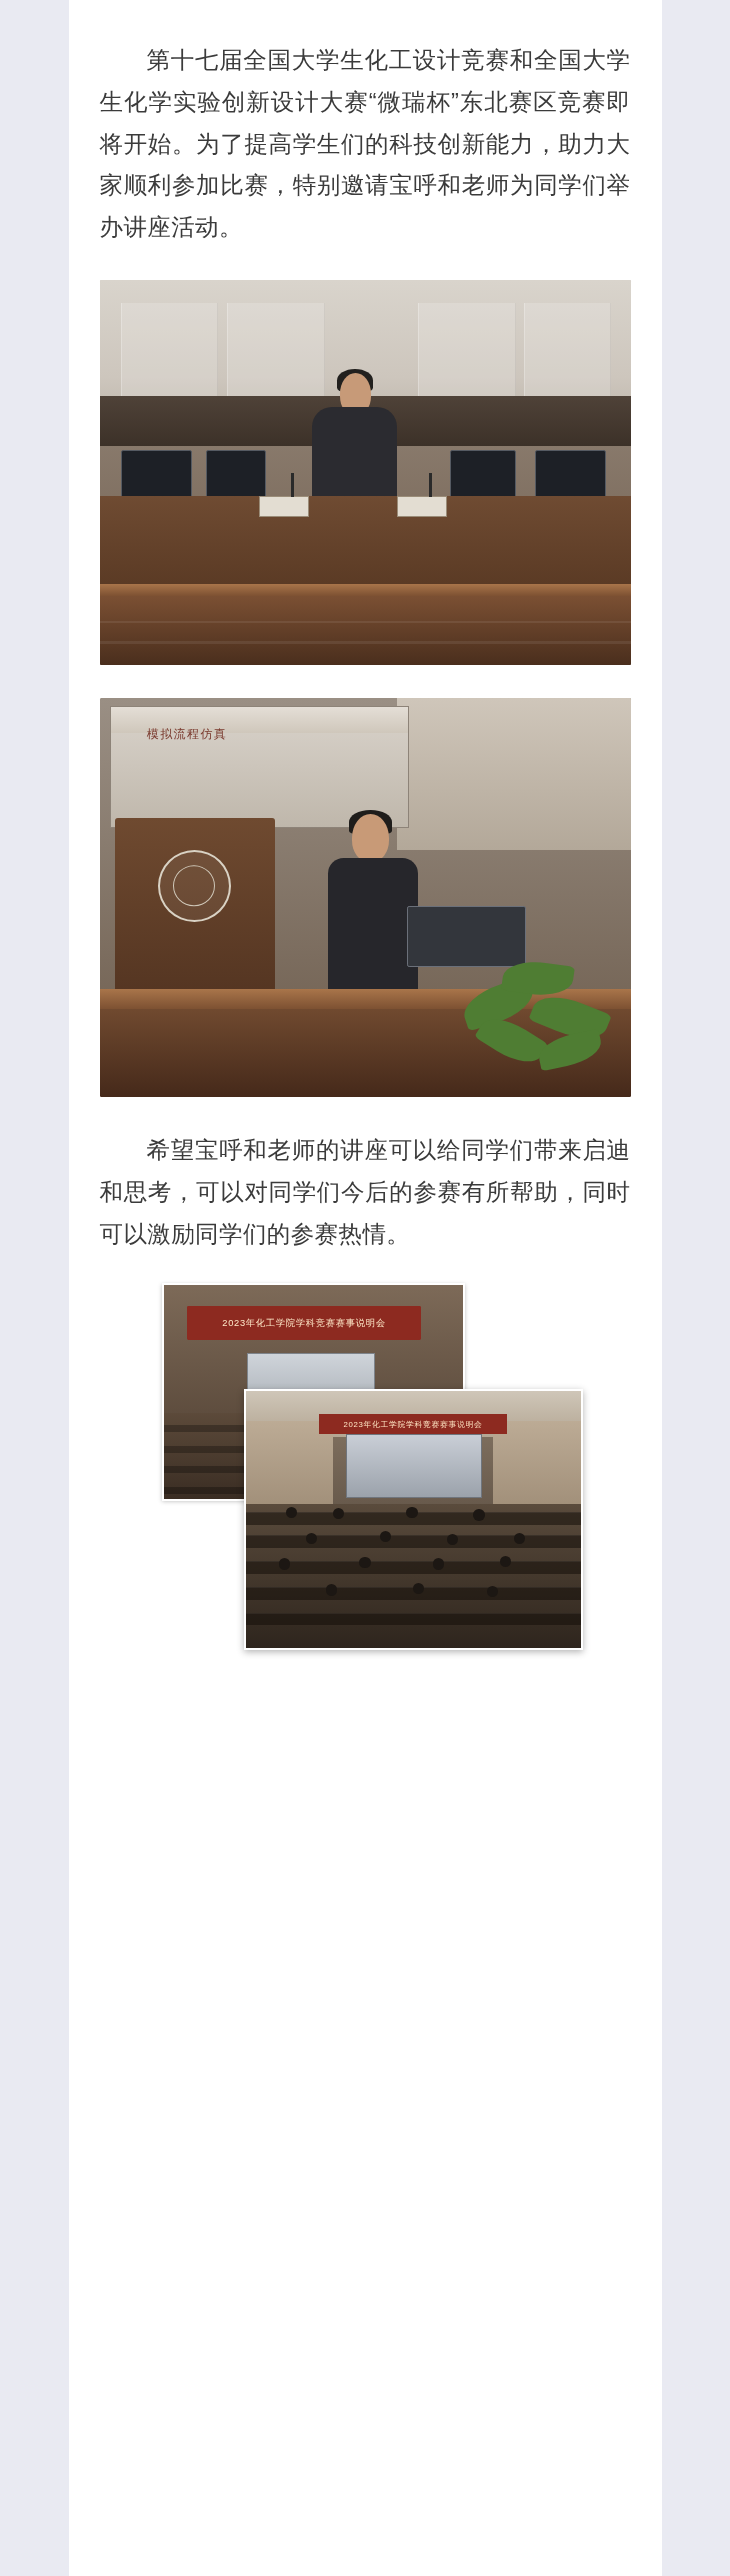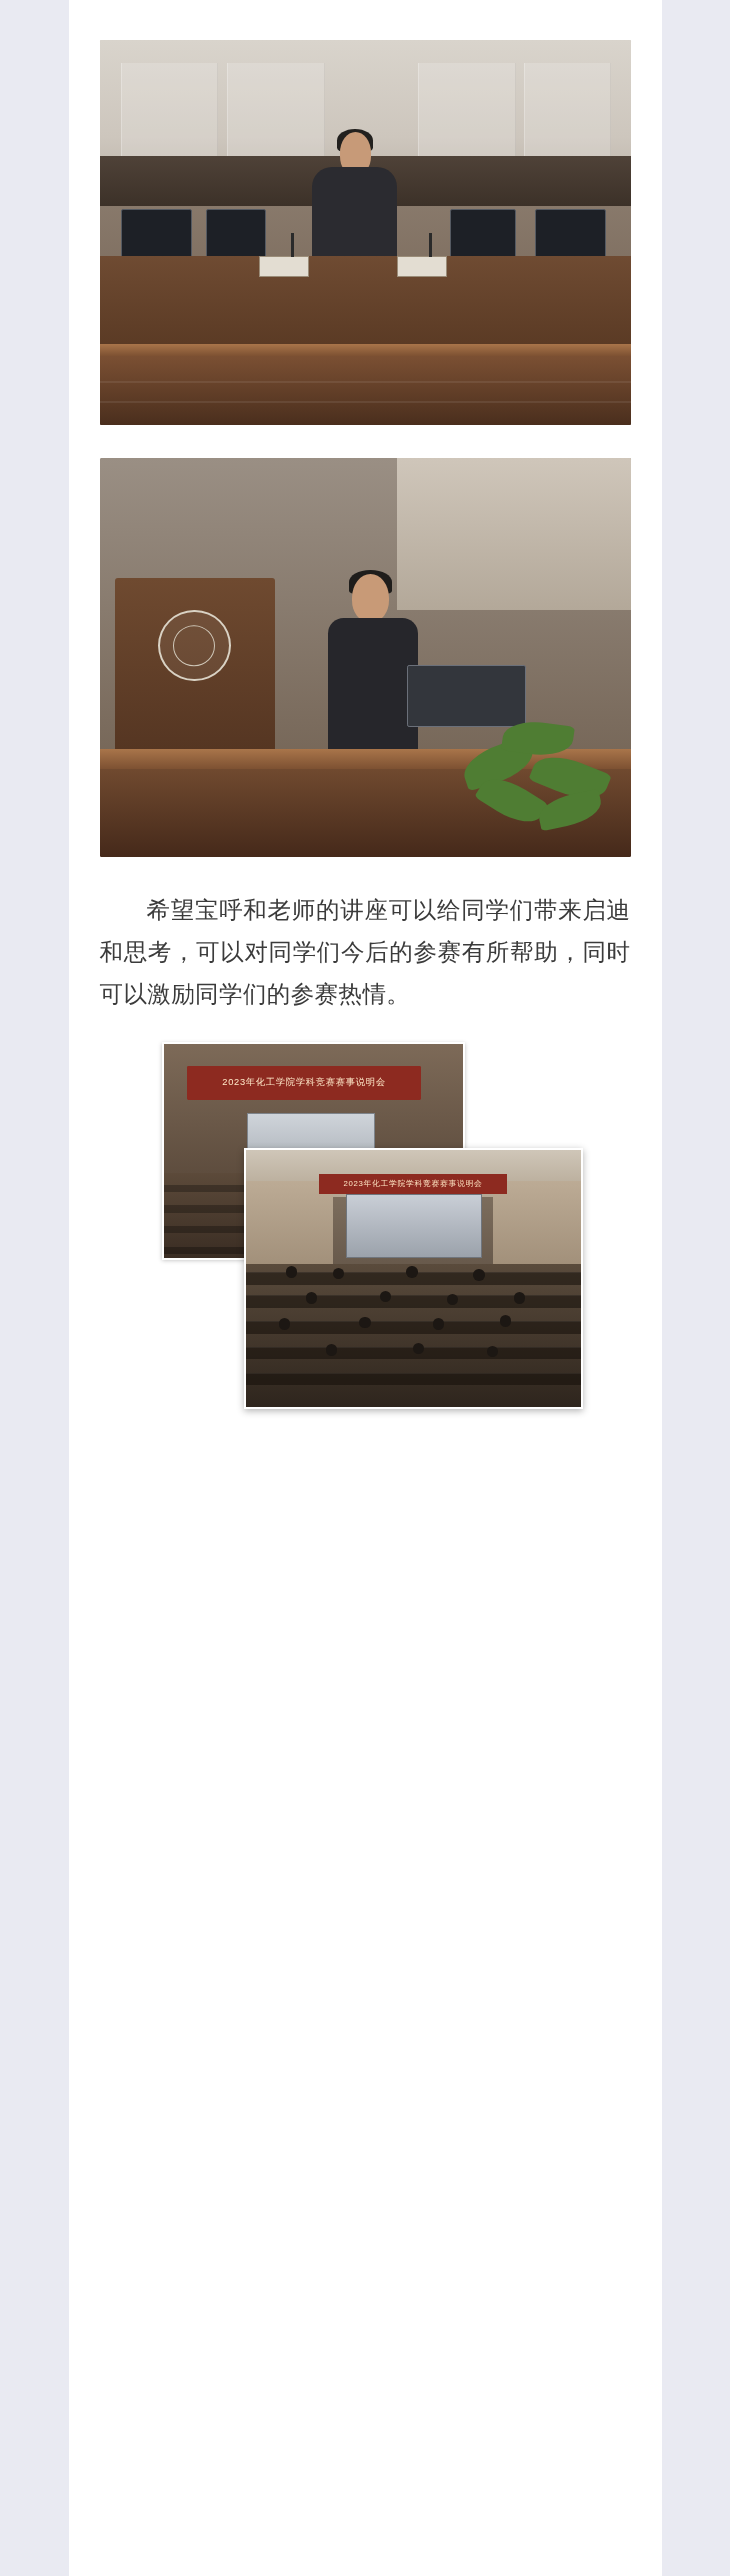--- a/index.html
+++ b/index.html
@@ -293,20 +293,23 @@
 </style>
 </head>
 <body>
 
 <div class="page">
   <div class="side-rail-left"></div>
   <div class="side-rail-right"></div>
 
   <div class="content">
 
+    <div class="para-block">
+      <p class="para">第十七届全国大学生化工设计竞赛和全国大学生化学实验创新设计大赛“微瑞杯”东北赛区竞赛即将开始。为了提高学生们的科技创新能力，助力大家顺利参加比赛，特别邀请宝呼和老师为同学们举办讲座活动。</p>
+    </div>
 
     <div class="figure">
       <div class="photo photo-lecture1">
         <div class="p1-wall"></div>
         <div class="p1-wall-panel" style="left:4%; width:18%;"></div>
         <div class="p1-wall-panel" style="left:24%; width:18%;"></div>
         <div class="p1-wall-panel" style="left:60%; width:18%;"></div>
         <div class="p1-wall-panel" style="left:80%; width:16%;"></div>
         <div class="p1-darkband"></div>
         <div class="p1-person-hair"></div>
@@ -326,20 +329,24 @@
         <div class="p1-nameplate" style="left:56%; top:56%; width:9%; height:5%;"></div>
         <div class="p1-mic" style="left:36%; top:50%;"></div>
         <div class="p1-mic" style="left:62%; top:50%;"></div>
       </div>
     </div>
 
 
     <div class="figure">
       <div class="photo photo-lecture2">
         <div class="p2-wall"></div>
+        <div class="p2-screen">
+          <div class="p2-screen-band"></div>
+          <div class="p2-screen-title">模拟流程仿真</div>
+        </div>
         <div class="p2-person-hair"></div>
         <div class="p2-person-head"></div>
         <div class="p2-person-body"></div>
         <div class="p2-podium"></div>
         <div class="p2-emblem">
           <div class="p2-emblem-inner"></div>
         </div>
         <div class="p2-laptop"></div>
         <div class="p2-desk">
           <div class="p2-desk-edge"></div>

